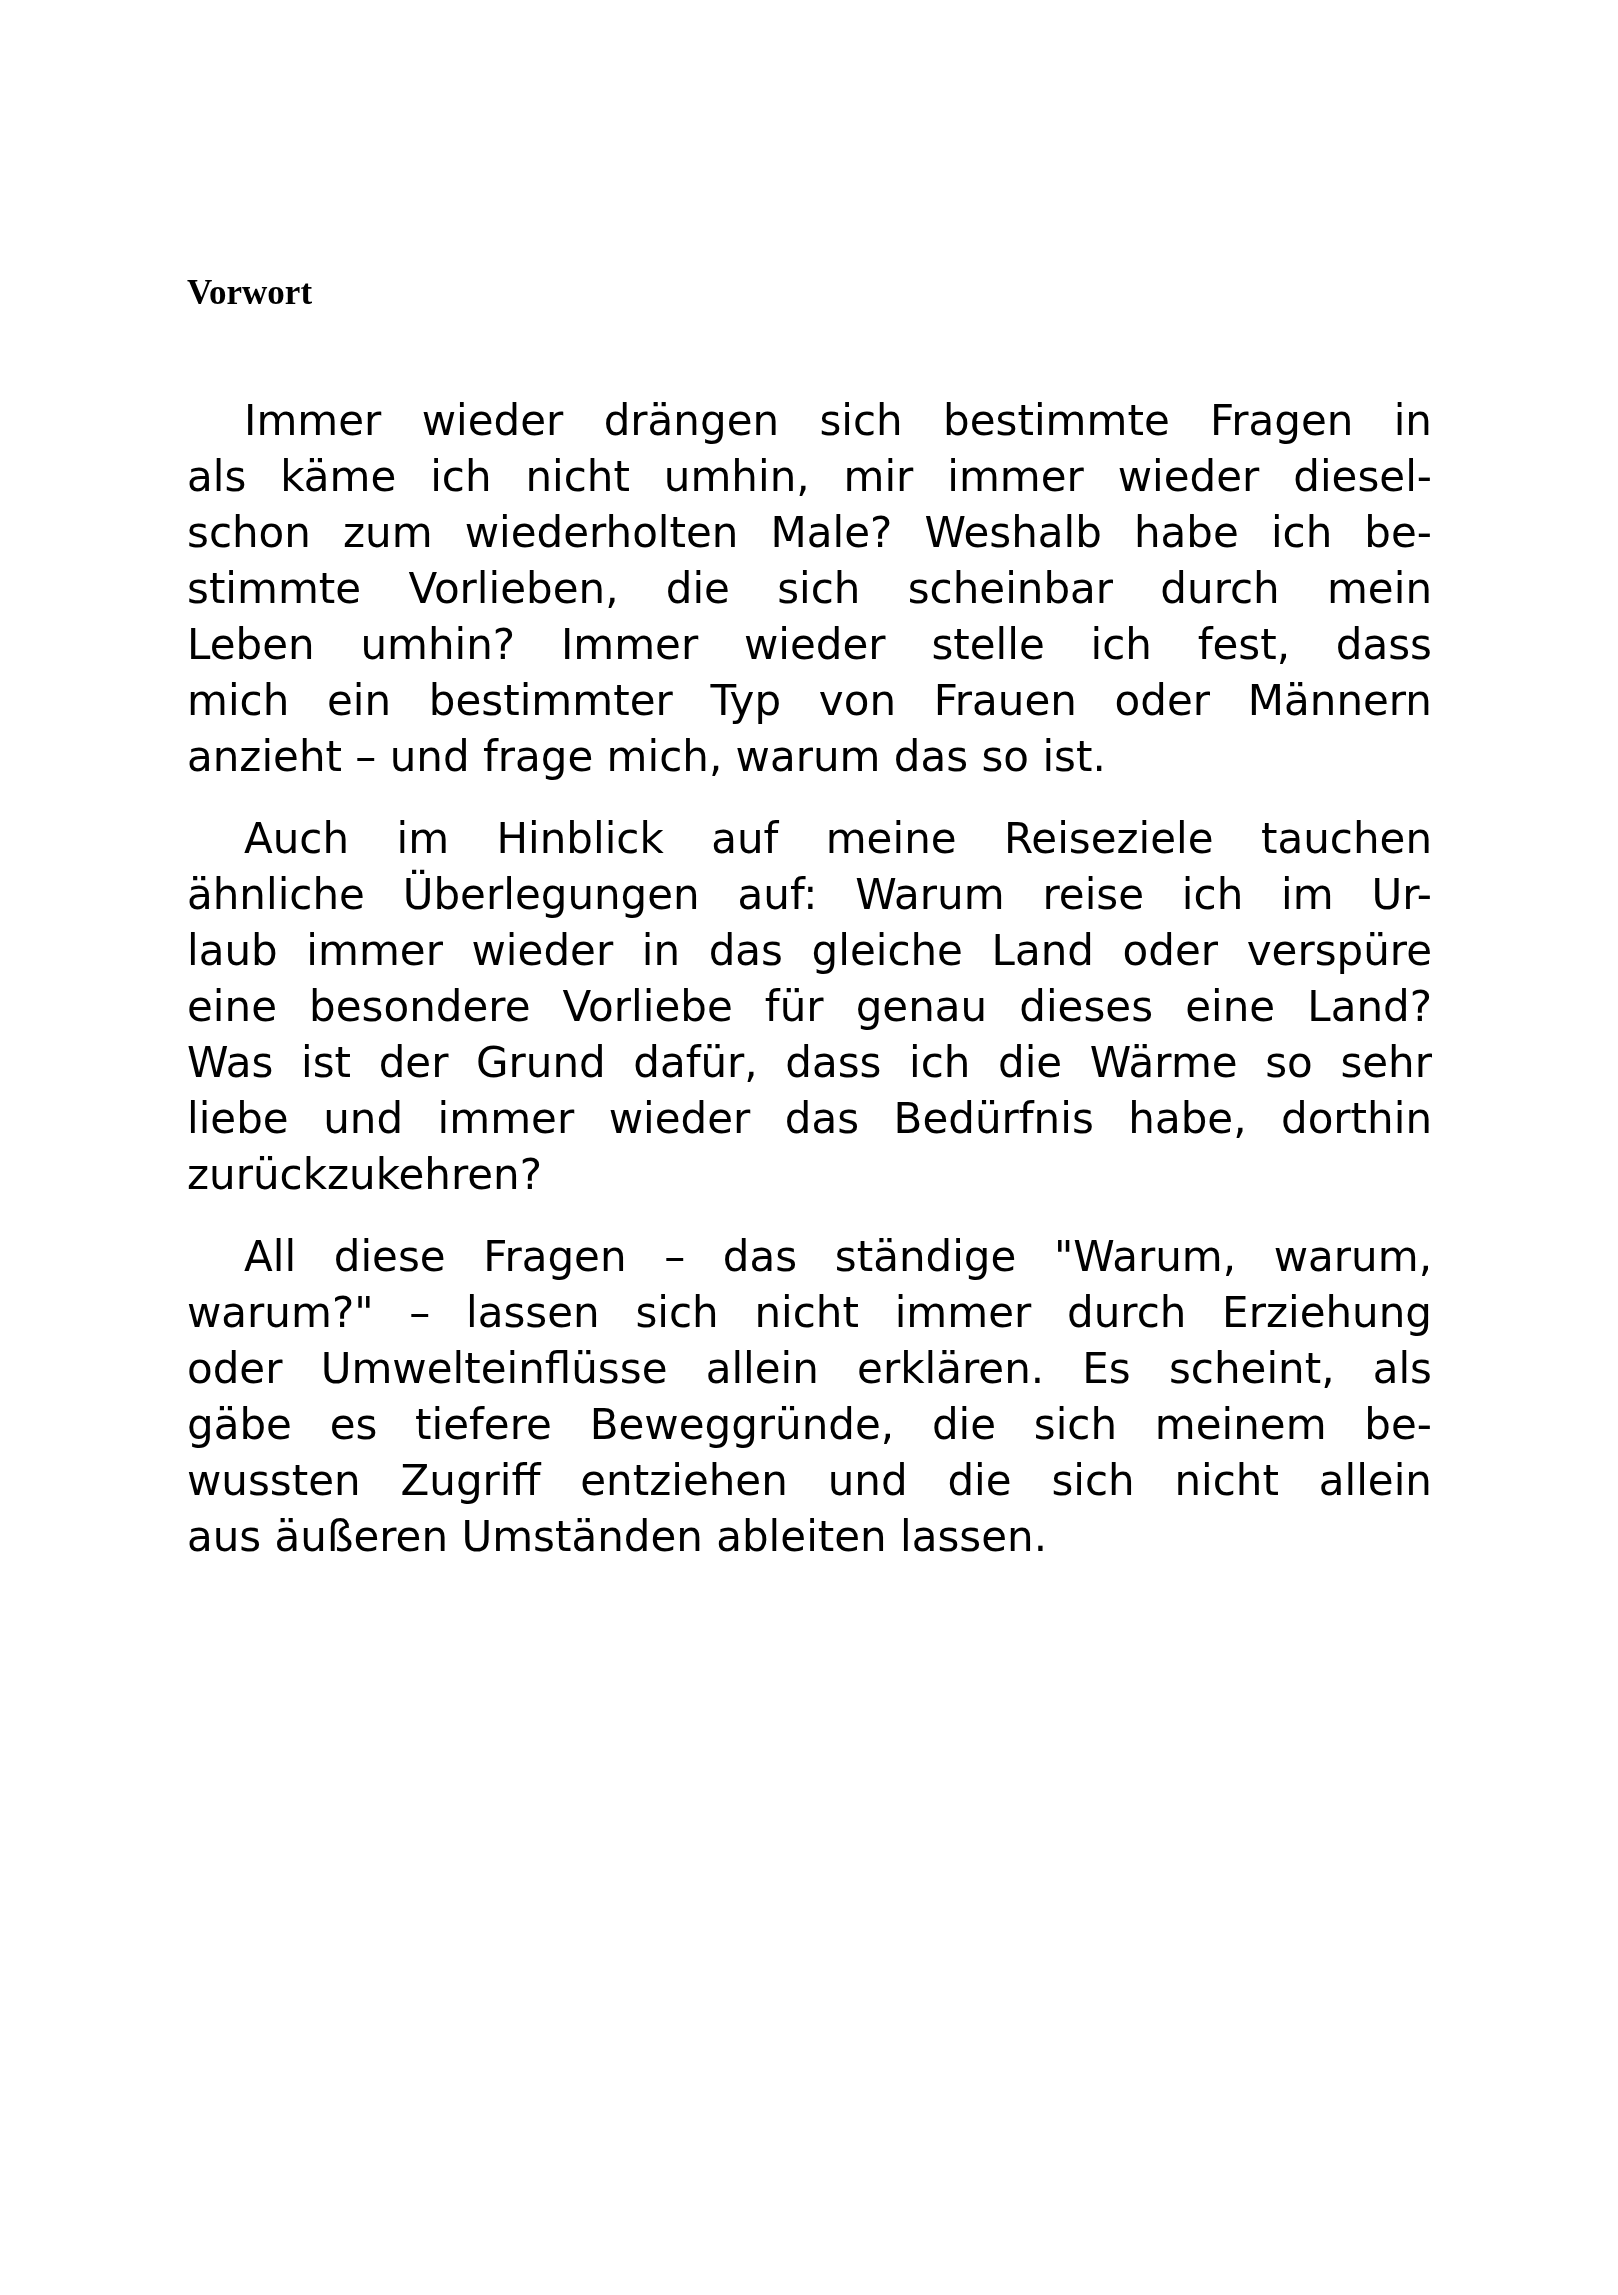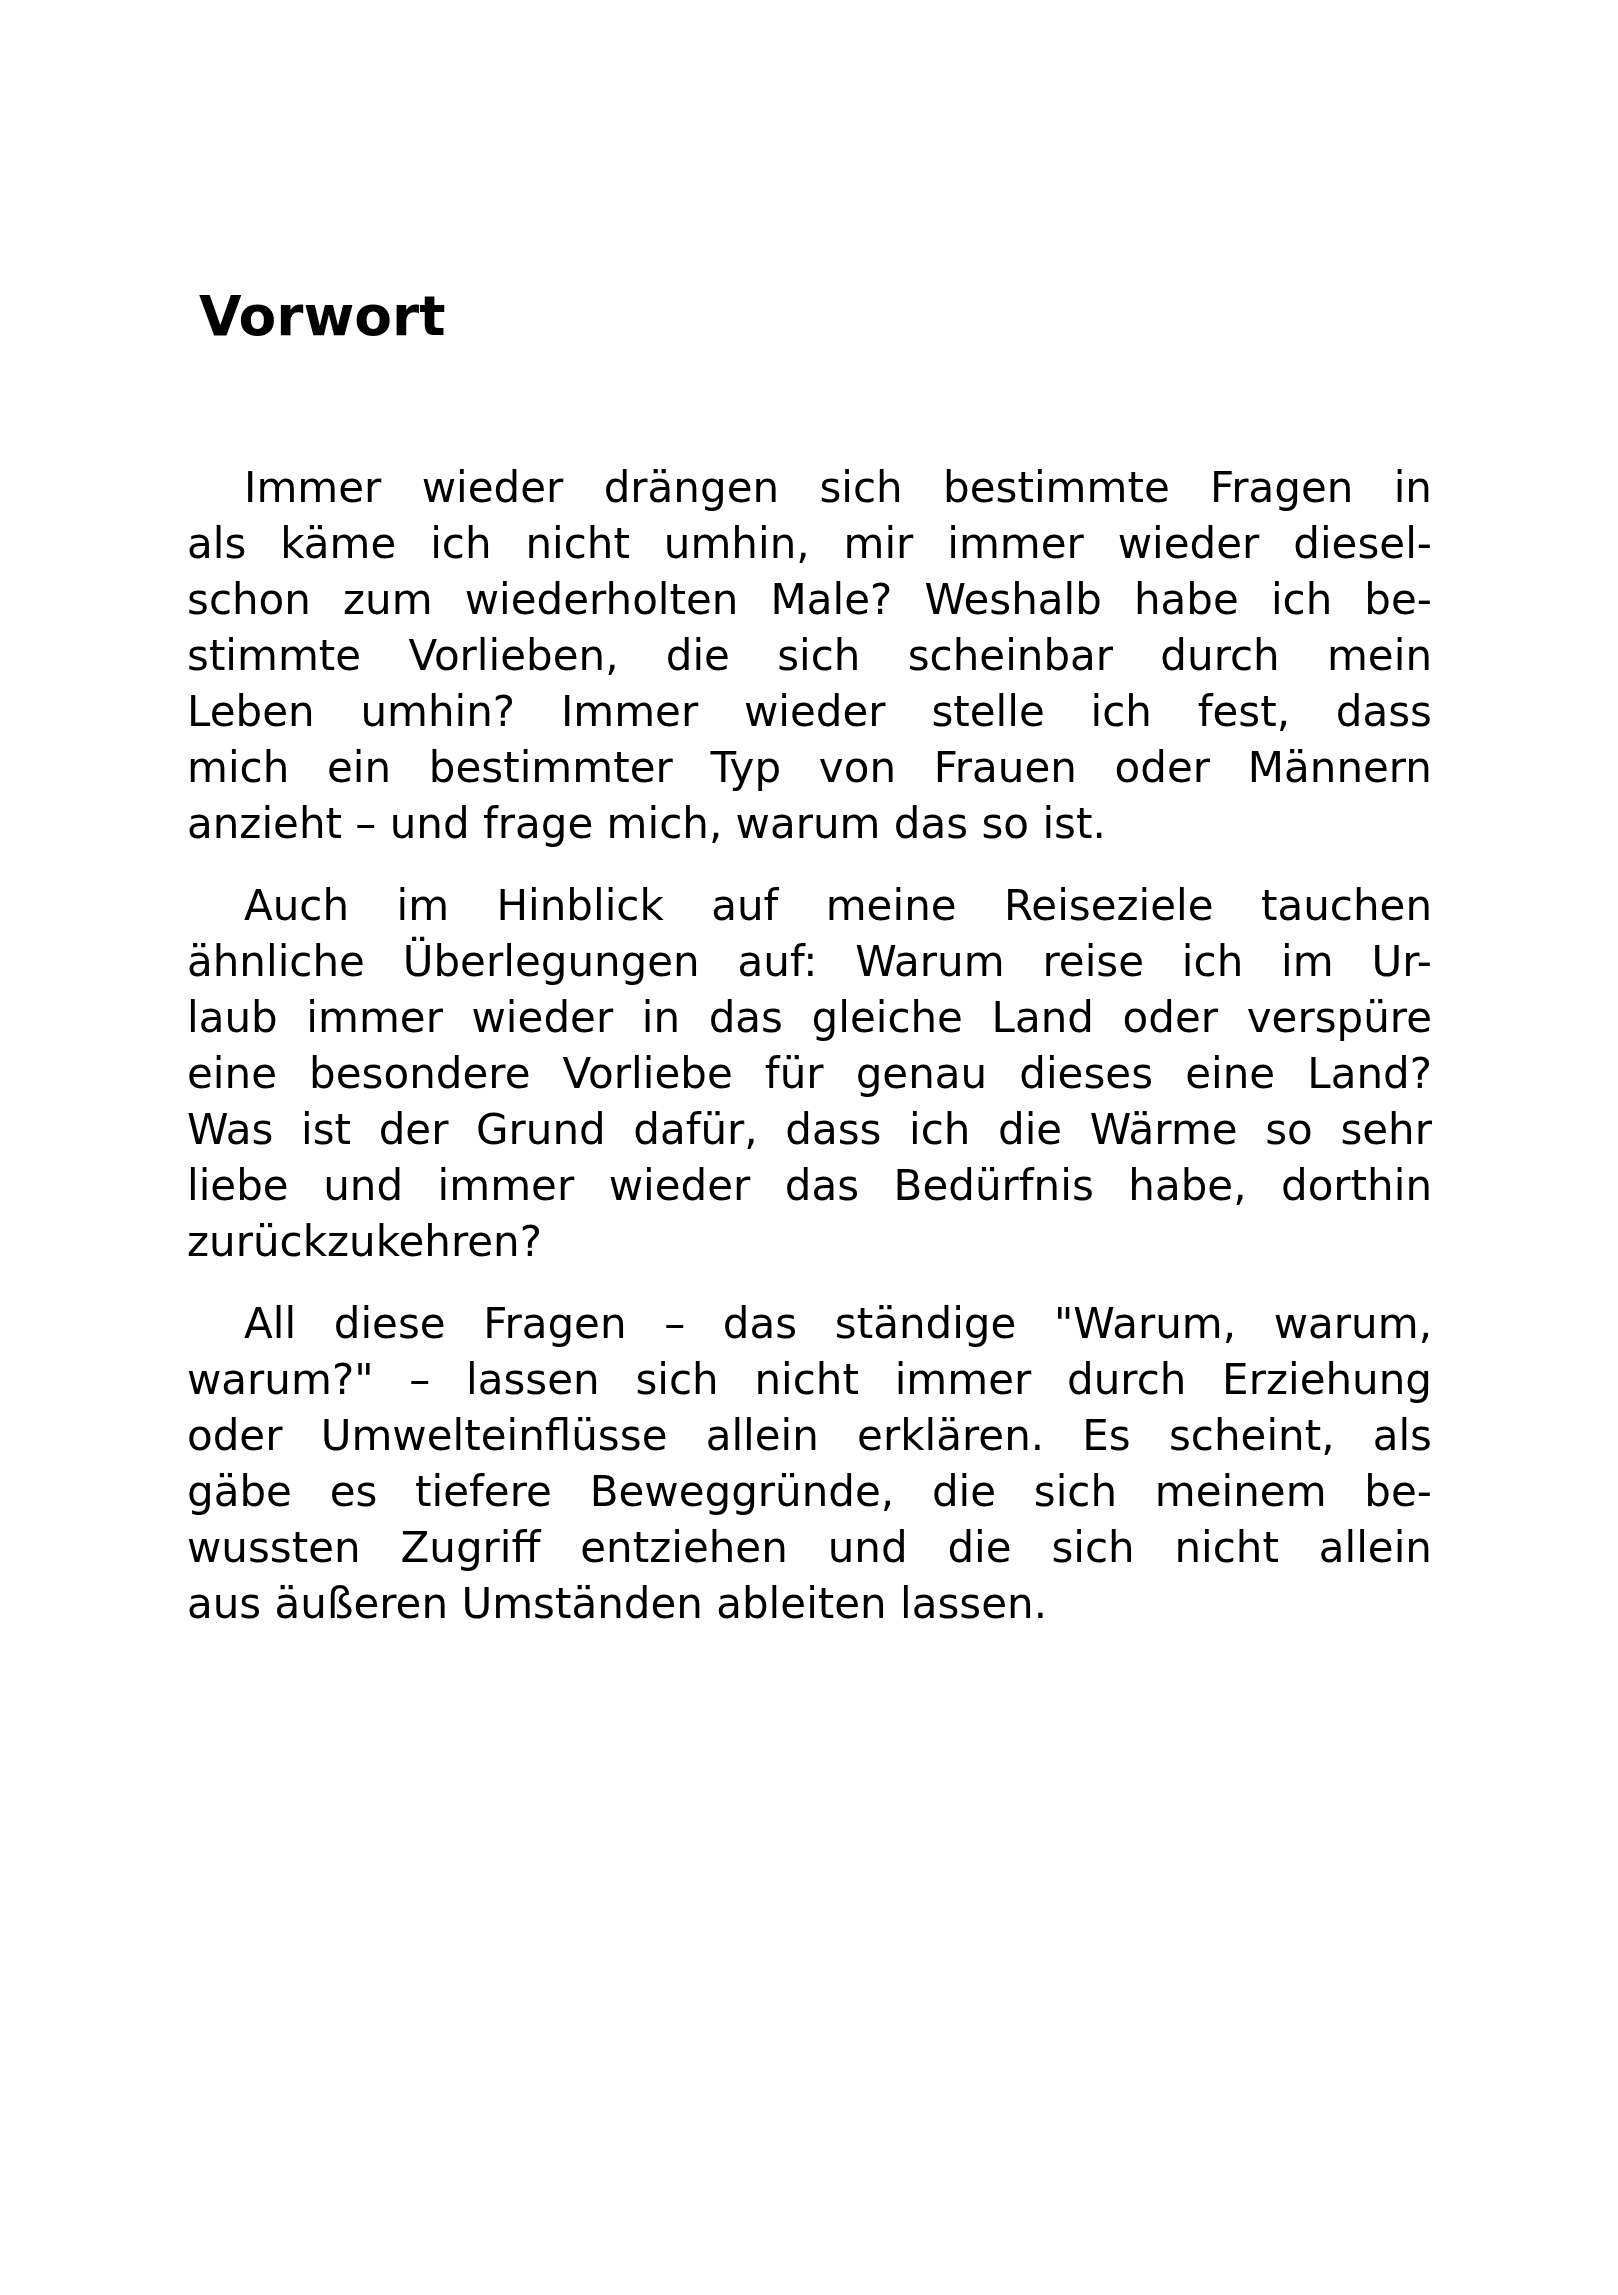--- a/index.html
+++ b/index.html
@@ -12,28 +12,29 @@
     width: 1618px;
     height: 2295px;
     box-sizing: border-box;
     background: #ffffff;
     color: #000000;
     padding: 273px 186px 0 187px;
     font-family: "DejaVu Sans", "Liberation Sans", sans-serif;
     overflow: hidden;
   }
   .title {
-    margin: 12px;
-    font-size: 55px;
+    margin: 0;
+    font-size: 35px;
     line-height: 1.15;
     font-weight: 700;
     letter-spacing: 0;
+    font-family: Liberation Serif, serif;
   }
   .body-text {
-    margin-top: 112px;
+    margin-top: 80px;
     font-size: 42px;
     line-height: 56px;
   }
   .para {
     margin: 0 0 26px 0;
     padding: 0;
   }
   .line {
     display: block;
     text-align: justify;

